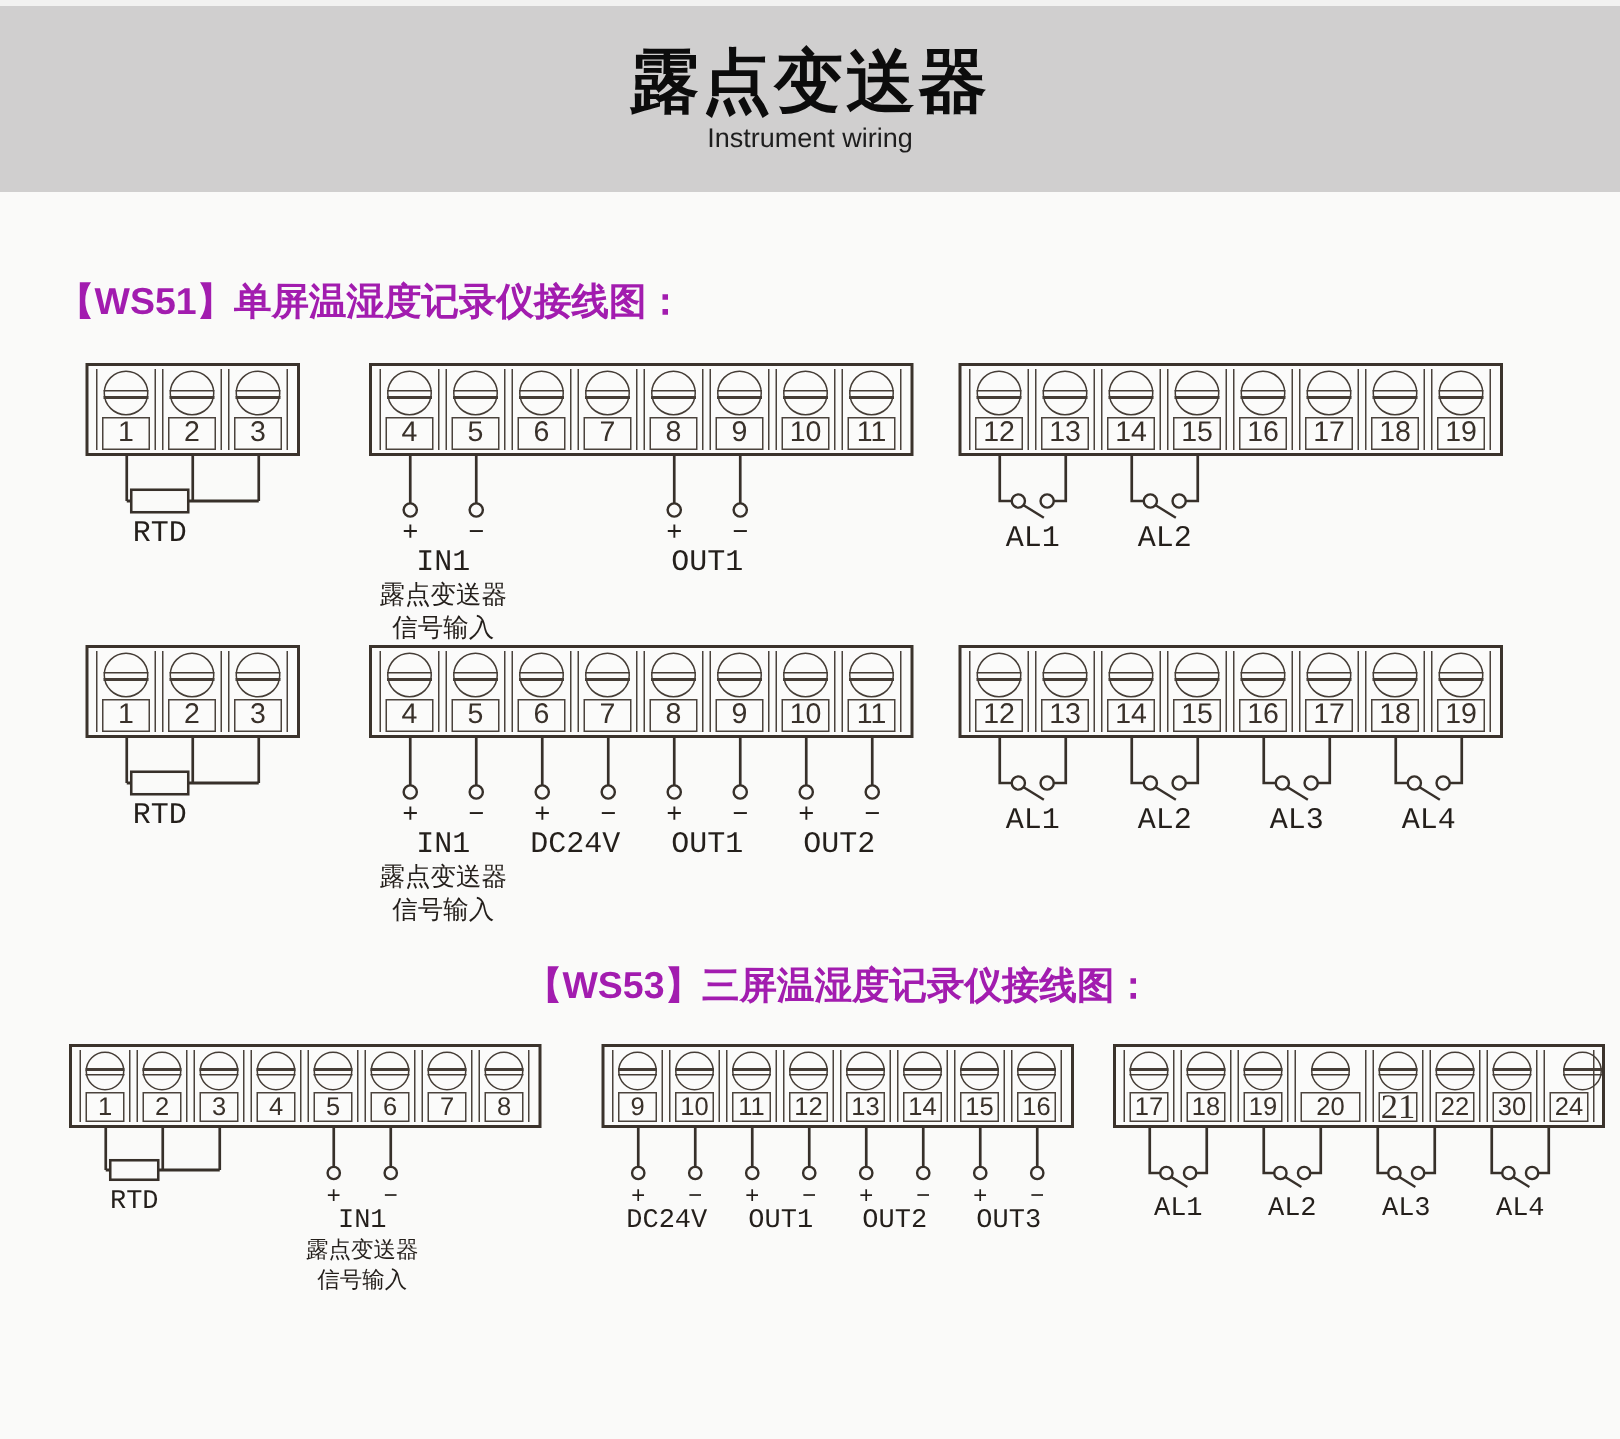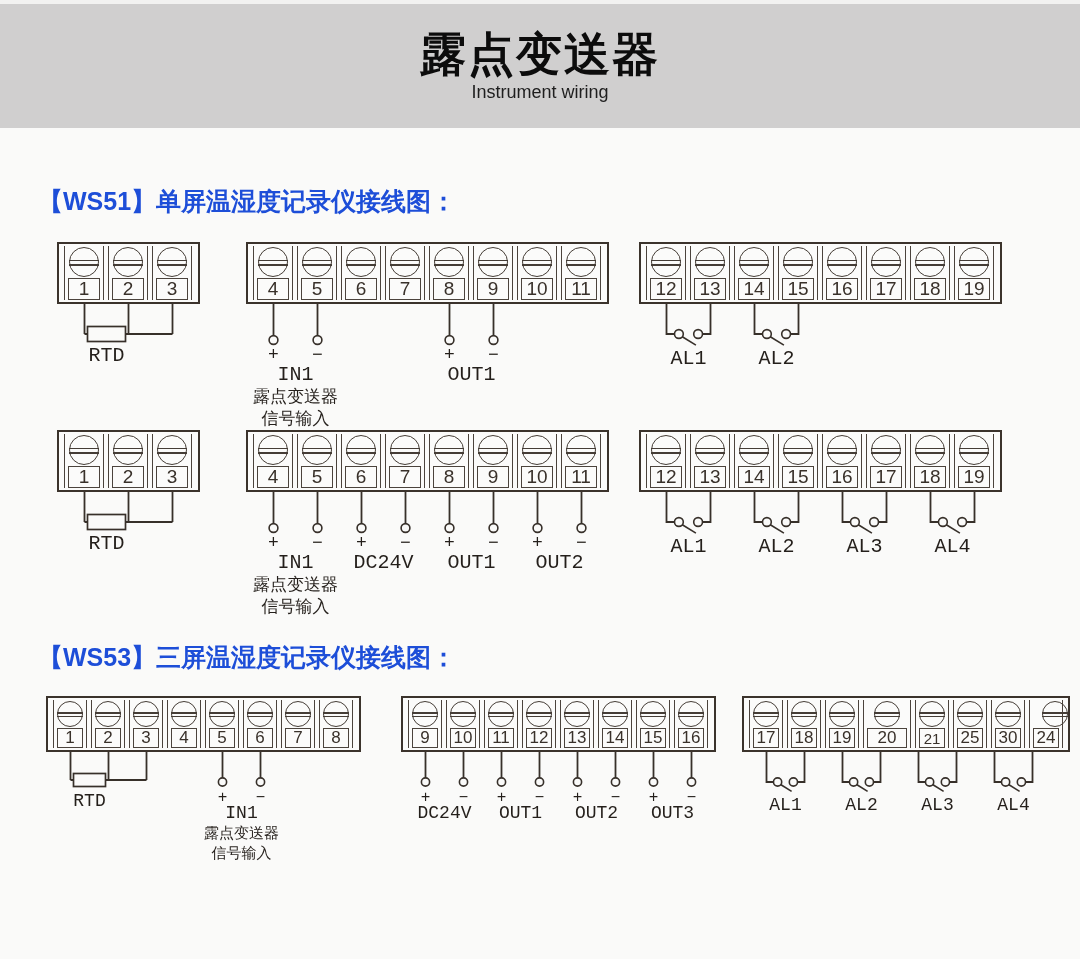--- a/index.html
+++ b/index.html
@@ -9,26 +9,26 @@
     font-family:"Liberation Sans",sans-serif;
   }
   .topstrip{height:4px;background:#f2f2f1;}
   .header{
     background:#d0cfcf;height:124px;
     display:flex;flex-direction:column;align-items:center;justify-content:center;
   }
   .h-title{font-size:46px;font-weight:700;color:#0c0c0c;letter-spacing:2px;line-height:1.1;}
   .h-sub{font-size:18px;color:#1e1e1e;margin-top:3px;}
   .section-title{
-    font-size:25px;font-weight:600;color:#1d4ed8;
+    font-size:25px;font-weight:600;color:#a21caf;
     line-height:34px;margin-left:38px;
   }
   .s-first .section-title{margin-top:56px;margin-bottom:24px;}
   .s-mid   .section-title{margin-top:24px;margin-bottom:24px;}
-  .s-last  .section-title{margin-top:22px;margin-bottom:22px;}
+  .s-last  .section-title{margin-top:22px;margin-bottom:22px;text-align:center;}
   .row{display:flex;align-items:flex-start;}
   .block{display:flex;flex-direction:column;}
   .strip{
     border:2.5px solid #3b332c;background:#fbfbfa;
     display:flex;padding:2px 3px;box-sizing:content-box;
   }
   .cell{
     position:relative;margin:0 2px;box-sizing:border-box;
     border-left:1.5px solid #4b433c;border-right:1.5px solid #4b433c;
   }
@@ -524,25 +524,25 @@
             <div class="cell" style="width: 34px; height: 48px;">
               <div class="screw" style="width: 26px; height: 26px;"></div>
               <div class="numbox" style="height: 18px; font-size: 17px;">19</div>
             </div>
             <div class="cell" style="width: 48px; height: 48px;">
               <div class="screw" style="width: 26px; height: 26px;"></div>
               <div class="numbox" style="height: 18px; font-size: 17px;">20</div>
             </div>
             <div class="cell" style="width: 34px; height: 48px;">
               <div class="screw" style="width: 26px; height: 26px;"></div>
-              <div class="numbox" style="height: 18px; font-size: 15px;">21</div>
-            </div>
-            <div class="cell" style="width: 34px; height: 48px;">
-              <div class="screw" style="width: 26px; height: 26px;"></div>
-              <div class="numbox" style="height: 18px; font-size: 17px;">25</div>
+              <div class="numbox" style="height: 18px; font-size: 23px; font-family: Liberation Serif, serif;">21</div>
+            </div>
+            <div class="cell" style="width: 34px; height: 48px;">
+              <div class="screw" style="width: 26px; height: 26px;"></div>
+              <div class="numbox" style="height: 18px; font-size: 17px;">22</div>
             </div>
             <div class="cell" style="width: 34px; height: 48px;">
               <div class="screw" style="width: 26px; height: 26px;"></div>
               <div class="numbox" style="height: 18px; font-size: 17px;">30</div>
             </div>
             <div class="cell" style="width: 34px; height: 48px; padding-left: 12px;">
               <div class="screw" style="width: 26px; height: 26px;"></div>
               <div class="numbox" style="height: 18px; font-size: 17px;">24</div>
             </div>
           </div>

